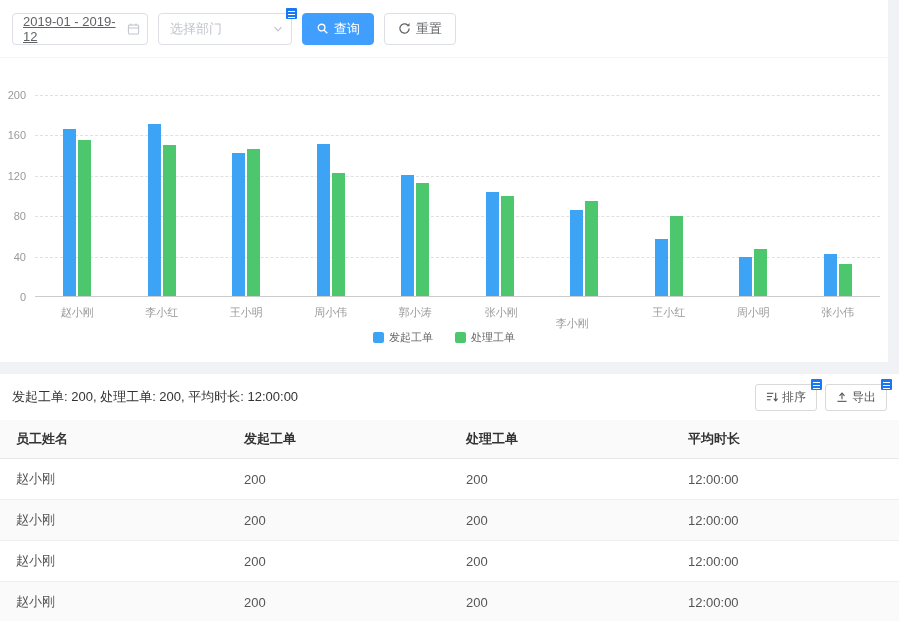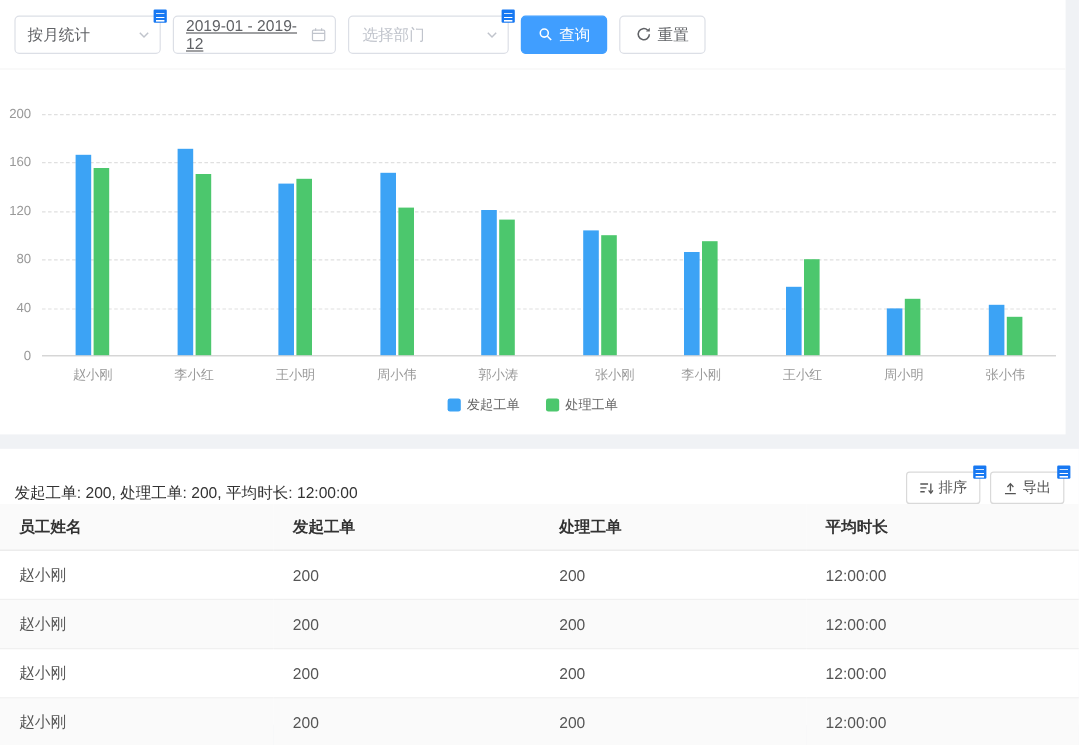--- a/index.html
+++ b/index.html
@@ -32,47 +32,38 @@
   .bar { position:absolute; bottom:0; width:13px; }
   .ytick { position:absolute; left:0; width:26px; text-align:right; font-size:11px; color:#999; }
   .xlab { position:absolute; width:84px; text-align:center; font-size:11px; color:#999; top:0; }
   .xlabels { position:absolute; left:35px; top:247px; width:845px; height:16px; }
   .yaxis { position:absolute; left:0; top:37px; width:26px; height:202px; }
   .legend { position:absolute; left:0; top:272px; width:100%; display:flex; justify-content:center; gap:22px; }
   .legend-item { display:flex; align-items:center; gap:5px; font-size:11px; color:#666; cursor:pointer; }
   .swatch { width:11px; height:11px; border-radius:2px; display:inline-block; }
 
   
-  .summary-bar { position:relative; height:46px; display:flex; align-items:flex-end; padding:0 12px; }
+  .summary-bar { position:relative; height:46px; display:flex; align-items:center; padding:0 12px; }
   .summary-text { font-size:13px; color:#333; }
   .summary-actions { margin-left:auto; display:flex; gap:8px; }
   .sbtn { position:relative; height:27px; border:1px solid #d9d9d9; border-radius:3px; background:#fff; color:#555; font-size:12px; display:inline-flex; align-items:center; gap:4px; padding:0 10px; cursor:pointer; font-family:inherit; }
   table.wo { width:100%; border-collapse:collapse; table-layout:fixed; font-size:13px; }
   table.wo th { background:#fafafa; text-align:left; font-weight:700; color:#333; padding:10px 16px; border-bottom:1px solid #e8e8e8; height:36px; }
   table.wo td { padding:11px 16px; color:#555; border-bottom:1px solid #f0f0f0; height:37px; }
   table.wo tr:nth-child(even) td { background:#fafafa; }
 
   svg.ic { display:block; }
 </style>
 </head>
 <body>
 
 <div class="panel-top">
 
   <div class="toolbar">
 
-    <div class="ctl sel sel1">
-      <span>按月统计</span>
-      <span class="ico-right">
-        <svg class="ic" width="12" height="12" viewBox="0 0 12 12">
-            <path d="M2.5 4.2 6 7.8 9.5 4.2" fill="none" stroke="currentColor" stroke-width="1.2"></path>
-          </svg>
-      </span>
-      <span class="badge"></span>
-    </div>
 
     <div class="ctl date-ctl">
       <span>2019-01 - 2019-12</span>
       <span class="ico-right">
         <svg class="ic" width="13" height="13" viewBox="0 0 14 14">
             <rect x="1.5" y="2.8" width="11" height="9.5" rx="1" fill="none" stroke="currentColor" stroke-width="1.1"></rect>
             <line x1="1.5" y1="5.8" x2="12.5" y2="5.8" stroke="currentColor" stroke-width="1.1"></line>
             <line x1="4.3" y1="1.2" x2="4.3" y2="3.6" stroke="currentColor" stroke-width="1.1"></line>
             <line x1="9.7" y1="1.2" x2="9.7" y2="3.6" stroke="currentColor" stroke-width="1.1"></line>
           </svg>
@@ -147,22 +138,22 @@
         <div class="bar" style="left: 719.25px; height: 47.47px; background: rgb(76, 199, 109);"></div>
         <div class="bar" style="left: 788.75px; height: 42.42px; background: rgb(60, 163, 245);"></div>
         <div class="bar" style="left: 803.75px; height: 32.32px; background: rgb(76, 199, 109);"></div>
       </div>
     <div class="xlabels">
         <div class="xlab" style="left: 0px; width: 84.5px;">赵小刚</div>
         <div class="xlab" style="left: 84.5px; width: 84.5px;">李小红</div>
         <div class="xlab" style="left: 169px; width: 84.5px;">王小明</div>
         <div class="xlab" style="left: 253.5px; width: 84.5px;">周小伟</div>
         <div class="xlab" style="left: 338px; width: 84.5px;">郭小涛</div>
-        <div class="xlab" style="left: 435px; width: 84.5px;">张小刚</div>
-        <div class="xlab" style="left: 507px; width: 84.5px;">李小刚</div>
+        <div class="xlab" style="left: 424px; width: 84.5px;">张小刚</div>
+        <div class="xlab" style="left: 495px; width: 84.5px; margin-top: 11px;">李小刚</div>
         <div class="xlab" style="left: 591.5px; width: 84.5px;">王小红</div>
         <div class="xlab" style="left: 676px; width: 84.5px;">周小明</div>
         <div class="xlab" style="left: 760.5px; width: 84.5px;">张小伟</div>
       </div>
     <div class="legend">
         <div class="legend-item">
           <div class="swatch" style="background: rgb(60, 163, 245);"></div>
           <div class="">发起工单</div>
         </div>
         <div class="legend-item">

